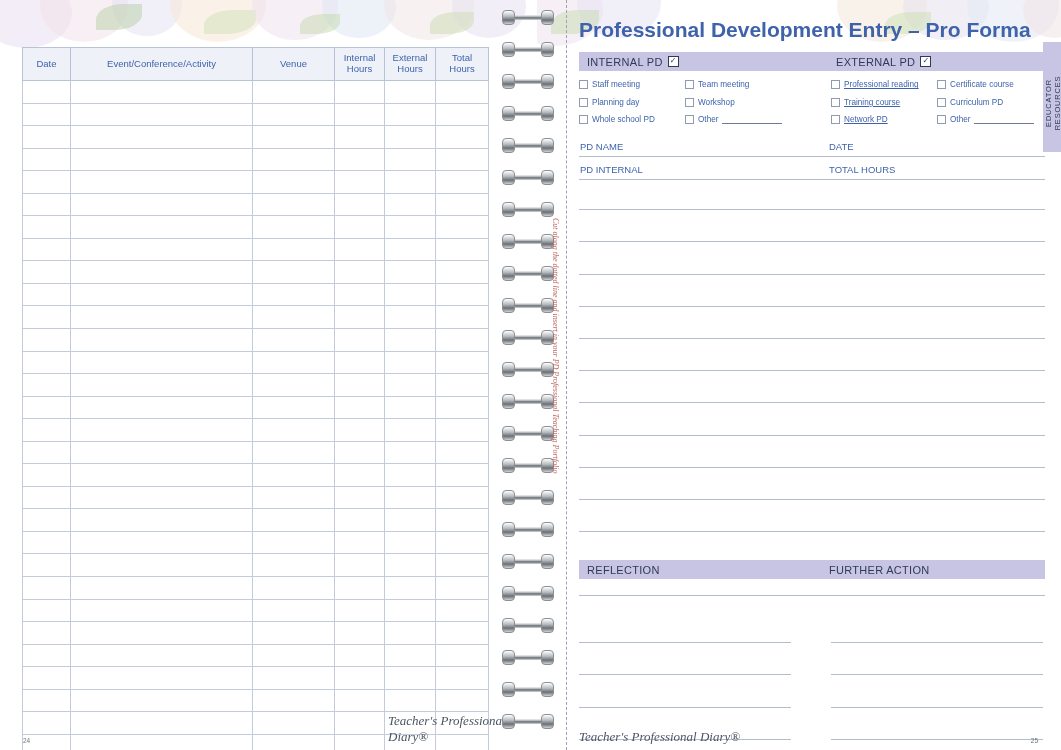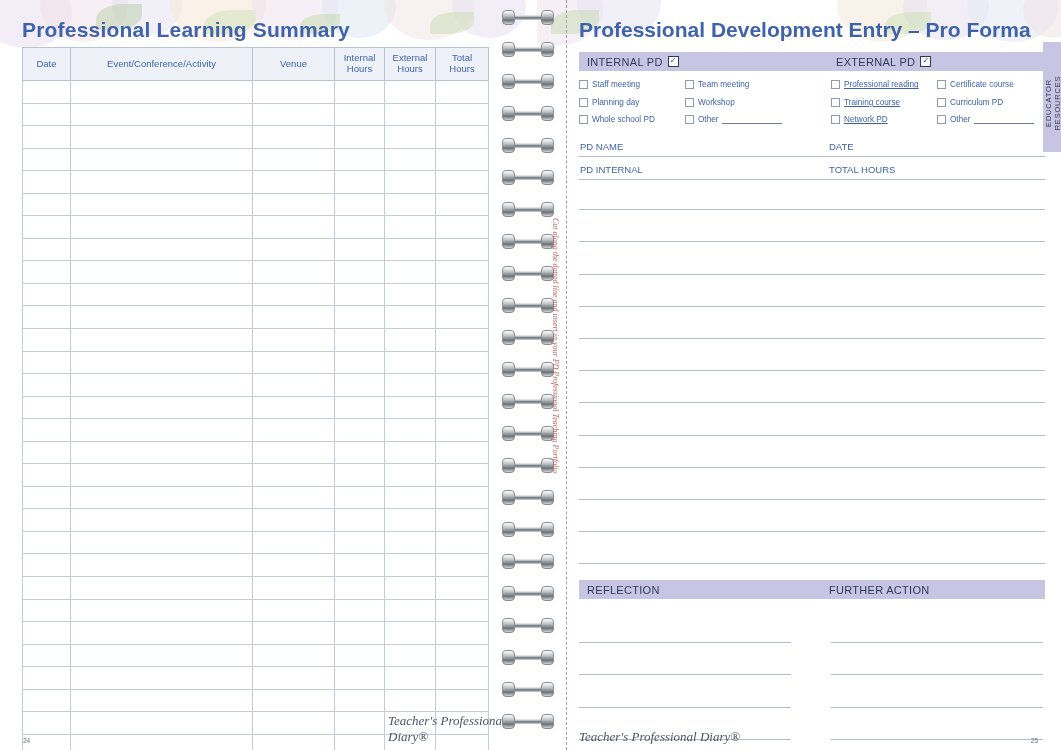--- a/index.html
+++ b/index.html
@@ -284,21 +284,21 @@
     top: 178px;
     width: 466px;
   }
   .blankline {
     height: 31.2px;
     border-bottom: 1px solid #b5bcd0;
   }
 
   .reflect-band {
     left: 42px;
-    top: 580px;
+    top: 560px;
     width: 466px;
   }
   .reflect-band .rb1 { position: absolute; left: 8px; }
   .reflect-band .rb2 { position: absolute; left: 250px; }
 
   .reflect-cols {
     position: absolute;
     left: 42px;
     top: 610px;
     width: 466px;
@@ -348,21 +348,20 @@
       <div class="blob" style="left:170px;top:-34px;width:96px;height:76px;background:#f7e9d8;"></div>
       <div class="leaf" style="left:204px;top:10px;width:52px;height:24px;background:#cfe0b7;"></div>
       <div class="blob" style="left:252px;top:-28px;width:86px;height:68px;background:#efe2ef;"></div>
       <div class="blob" style="left:322px;top:-24px;width:74px;height:62px;background:#dfe7f3;"></div>
       <div class="leaf" style="left:300px;top:14px;width:40px;height:20px;background:#c3d9ae;"></div>
       <div class="blob" style="left:384px;top:-30px;width:90px;height:70px;background:#f2e6e6;"></div>
       <div class="blob" style="left:452px;top:-26px;width:74px;height:64px;background:#e7e1f2;"></div>
       <div class="leaf" style="left:430px;top:12px;width:44px;height:22px;background:#cbdcb3;"></div>
     </div>
 
-    <div class="left-title">Professional Learning Summary</div>
 
     <table class="summary-table">
       <colgroup>
         <col class="col-date">
           <col class="col-event">
           <col class="col-venue">
         <col class="col-int">
           <col class="col-ext">
           <col class="col-tot">
       </colgroup>

